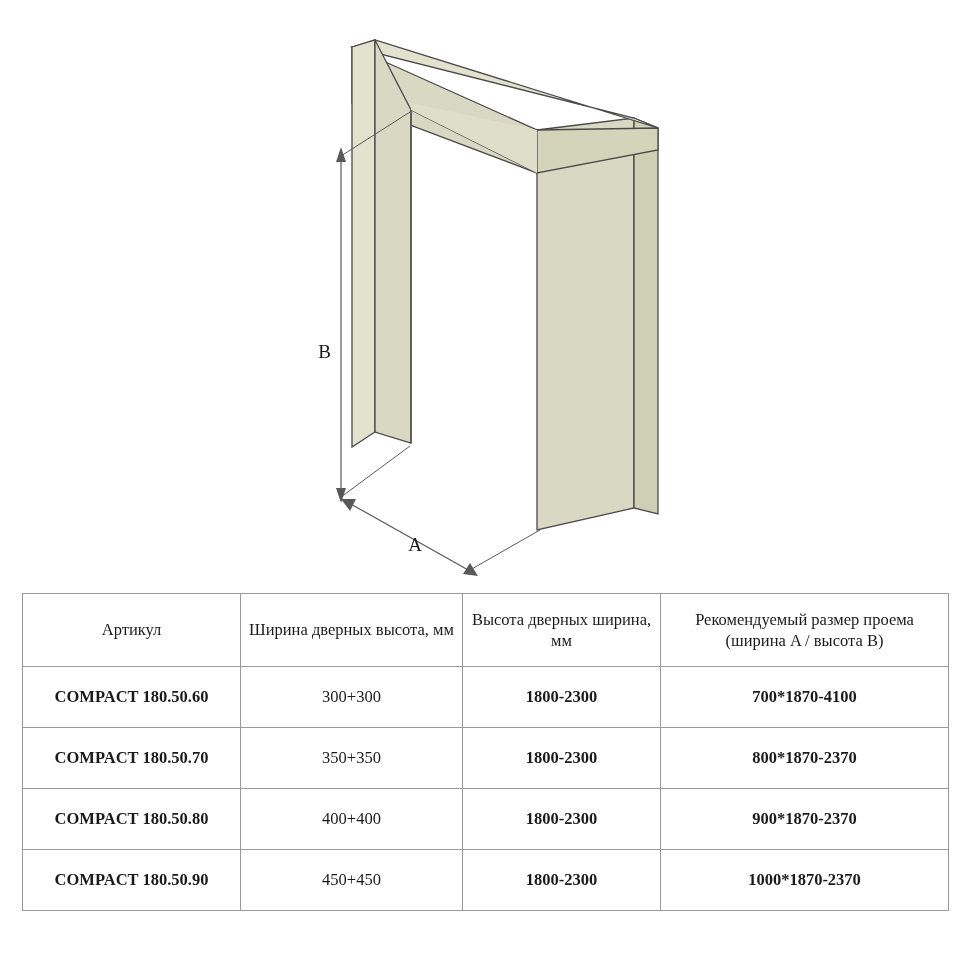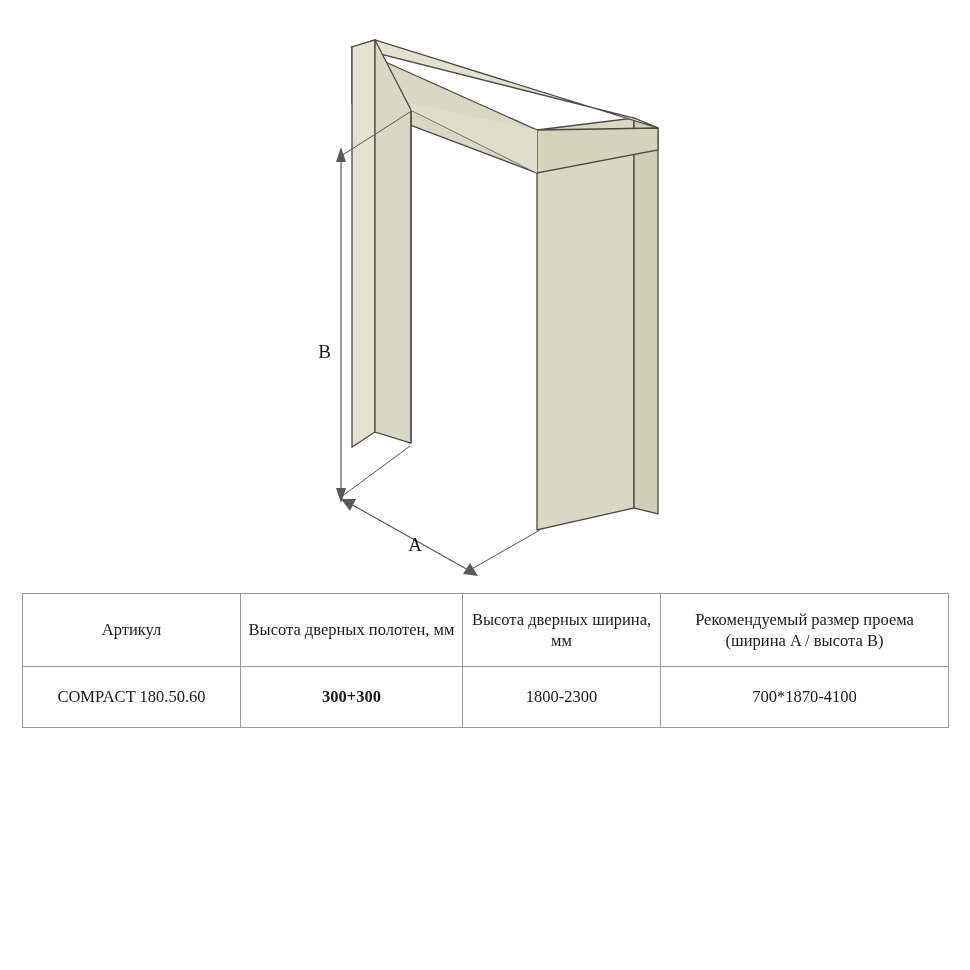--- a/index.html
+++ b/index.html
@@ -59,26 +59,27 @@
   }
   table.spec th {
     font-weight: normal;
     font-size: 16.5px;
     height: 60px;
     line-height: 1.28;
   }
   table.spec td {
     font-size: 16.5px;
     height: 48px;
+    font-weight: bold;
   }
   table.spec td.art {
     font-size: 16.5px;
   }
   table.spec td.bold-col {
-    font-weight: bold;
+    font-weight: normal;
   }
   col.c0 { width: 218px; }
   col.c1 { width: 222px; }
   col.c2 { width: 198px; }
   col.c3 { width: 288px; }
 </style>
 </head>
 <body>
 
 <div id="page">
@@ -126,29 +127,47 @@
     <table class="spec">
       <colgroup>
         <col class="c0">
           <col class="c1">
           <col class="c2">
           <col class="c3">
       </colgroup>
       <thead>
         <tr>
           <th>Артикул</th>
-          <th>Высота дверных полотен, мм</th>
+          <th>Ширина дверных высота, мм</th>
           <th>Высота дверных ширина, мм</th>
           <th>Рекомендуемый размер проема (ширина A / высота B)</th>
         </tr>
       </thead>
       <tbody>
         <tr>
           <td class="art">COMPACT 180.50.60</td>
           <td class="bold-col">300+300</td>
           <td>1800-2300</td>
           <td>700*1870-4100</td>
         </tr>
+        <tr>
+          <td class="art">COMPACT 180.50.70</td>
+          <td class="bold-col">350+350</td>
+          <td>1800-2300</td>
+          <td>800*1870-2370</td>
+        </tr>
+        <tr>
+          <td class="art">COMPACT 180.50.80</td>
+          <td class="bold-col">400+400</td>
+          <td>1800-2300</td>
+          <td>900*1870-2370</td>
+        </tr>
+        <tr>
+          <td class="art">COMPACT 180.50.90</td>
+          <td class="bold-col">450+450</td>
+          <td>1800-2300</td>
+          <td>1000*1870-2370</td>
+        </tr>
       </tbody>
     </table>
   </div>
 
 </div>
 
 </body></html>

